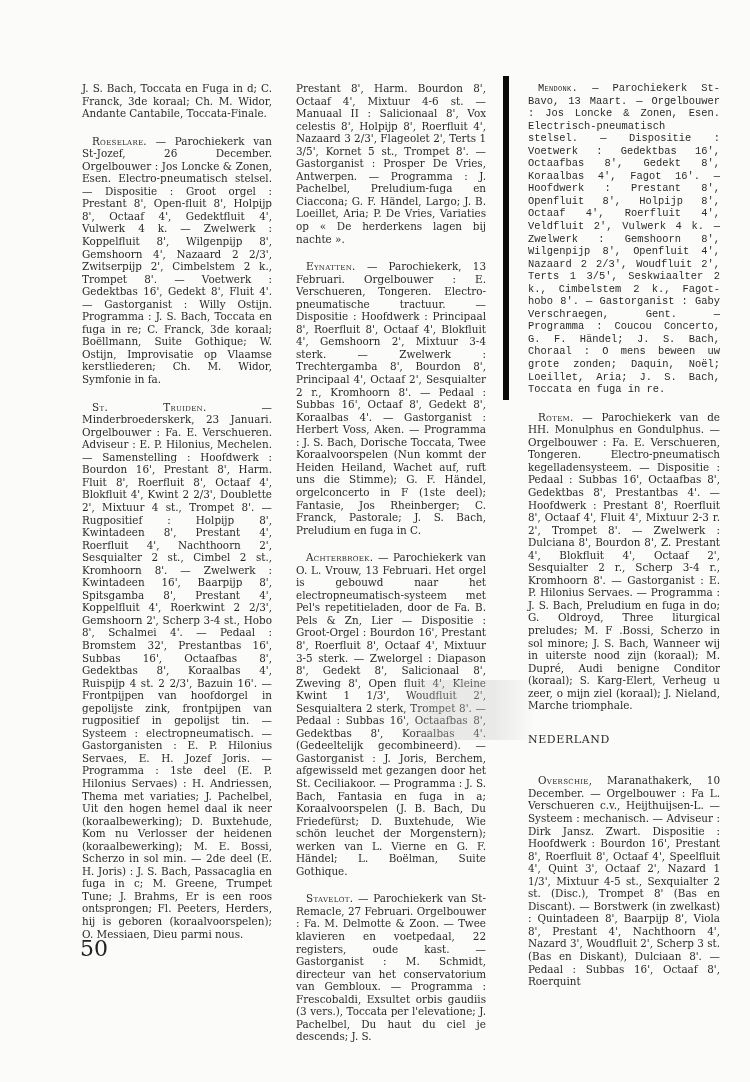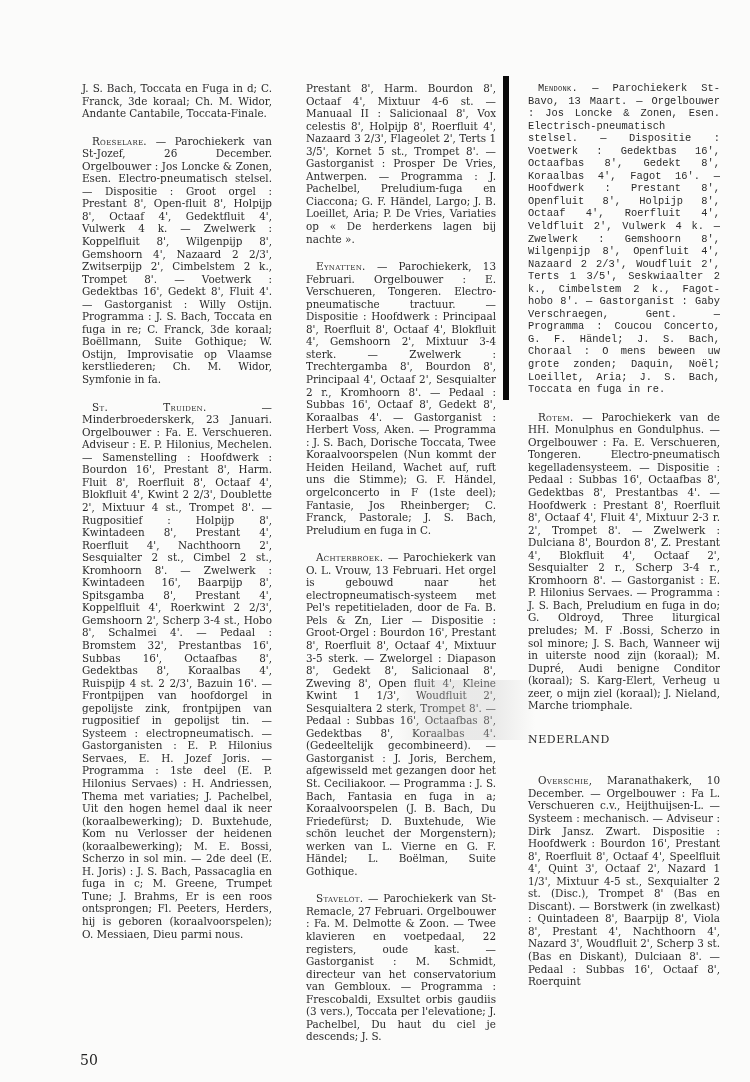--- a/index.html
+++ b/index.html
@@ -4,29 +4,29 @@
   <style>
     html, body { margin: 0; padding: 0; }
     body {
       width: 750px; height: 1082px; background: #fbfbfa; color: #2a2a2a;
       font-family: "DejaVu Serif", "Liberation Serif", serif;
       position: relative; overflow: hidden;
     }
     .page { position: absolute; left: 0; top: 0; width: 750px; height: 1064px; padding-left: 24px; }
     .col { position: absolute; top: 82px; font-size: 10.4px; line-height: 12.55px; text-align: justify; hyphens: manual; }
     .col1 { left: 82px; width: 190px; }
-    .col2 { left: 306px; width: 190px; }
+    .col2 { left: 296px; width: 190px; }
     .col3 { left: 528px; width: 192px; }
     .entry { margin: 0 0 15px 0; text-indent: 10px; }
     .entry.cont { text-indent: 0; }
     .place { font-variant: small-caps; letter-spacing: 0.3px; }
     .section-heading { font-size: 11px; letter-spacing: 0.6px; margin: 22px 0 28px 0; text-indent: 0; }
     .marked { position: relative; font-family: Liberation Mono, monospace; }
     .marked-bar { position: absolute; left: -25px; top: -6px; bottom: -4px; width: 6px; background: #0a0a0a; }
-    .page-number { position: absolute; left: 80px; top: 1052px; font-size: 14px; color: #222; }
+    .page-number { position: absolute; left: 80px; top: 936px; font-size: 22px; color: #222; }
     .ghost { position: absolute; left: 395px; top: 680px; width: 140px; height: 60px;
       background: linear-gradient(90deg, rgba(200,200,200,0) 0%, rgba(200,200,200,0.35) 30%, rgba(200,200,200,0.35) 70%, rgba(200,200,200,0) 100%); }
   </style>
 </head>
 <body>
 
 <div class="page">
 
   <div class="col col1">
     <p class="entry cont"><span>J. S. Bach, Toccata en Fuga in d; C. Franck, 3de koraal; Ch. M. Widor, Andante Cantabile, Toccata-Finale.</span></p>

